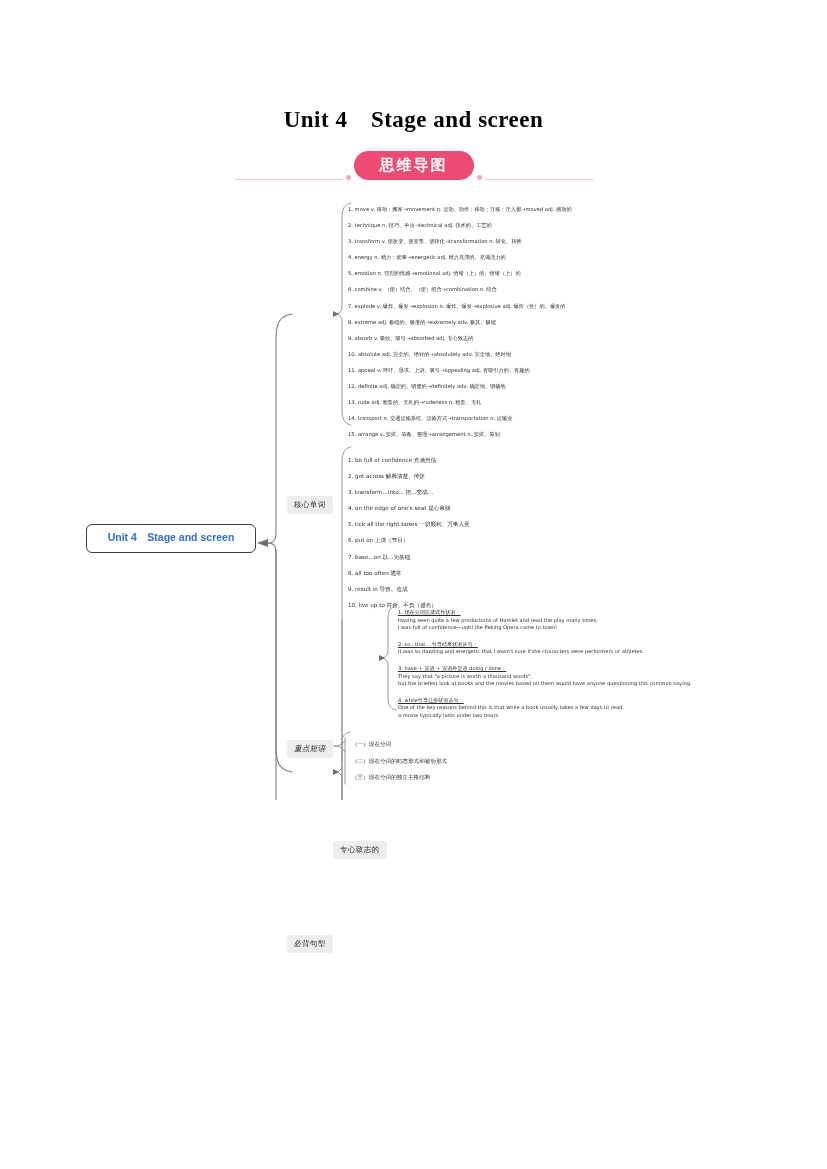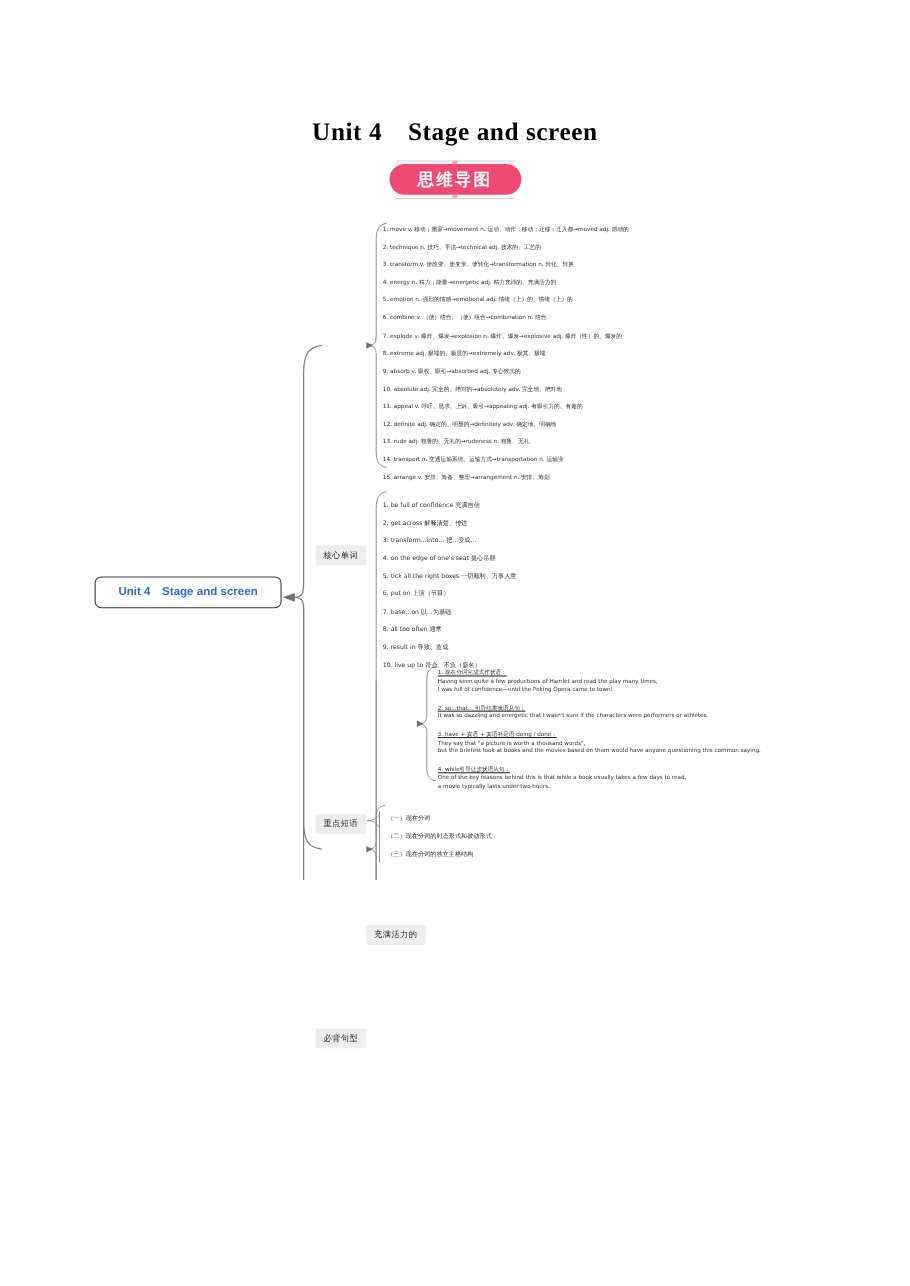--- a/index.html
+++ b/index.html
@@ -29,23 +29,22 @@
     color: #000000;
     white-space: pre;
   }
 
   .badge-row {
     position: absolute;
     left: 0; right: 0;
     top: 146px;
     height: 34px;
     display: flex;
-    align-items: center;
+    align-items: flex-end;
     justify-content: center;
-    flex-direction: column;
   }
   .badge-rule {
     width: 108px;
     height: 1px;
     background: #f3c6cf;
   }
   .badge-dot {
     width: 5px; height: 5px;
     border-radius: 50%;
     background: #f4a9bb;
@@ -104,21 +103,21 @@
     background: #ededed;
     color: #2b2b2b;
     font-size: 7.5px;
     letter-spacing: 0.4px;
     padding: 4px 7px;
     border-radius: 2px;
     white-space: nowrap;
     font-family: "DejaVu Sans", sans-serif;
   }
   .bl-words   { left: 287px; top: 306px; }
-  .bl-phrases { left: 287px; top: 550px; }
+  .bl-phrases { left: 287px; top: 550px; font-style: italic; }
   .bl-sent    { left: 333px; top: 651px; }
   .bl-grammar { left: 287px; top: 745px; }
 
   
   .lines-col {
     position: absolute;
     color: #2d2d2d;
     font-family: "DejaVu Sans", sans-serif;
   }
   .lines-col .ln {
@@ -222,21 +221,21 @@
       <polygon points="333,579 339,582 333,585"></polygon>
       <polygon points="333,769 339,772 333,775"></polygon>
       <polygon points="379,465 385,468 379,471"></polygon>
     </g>
   </svg>
 
   <div class="root-node">Unit 4　Stage and screen</div>
 
   <div class="branch-label bl-words">核心单词</div>
   <div class="branch-label bl-phrases">重点短语</div>
-  <div class="branch-label bl-sent">充满活力的</div>
+  <div class="branch-label bl-sent">专心致志的</div>
   <div class="branch-label bl-grammar">必背句型</div>
 
   <div class="lines-col col-words">
     <div class="ln">1. move v. 移动；搬家→movement n. 运动、动作；移动；迁移；迁入都→moved adj. 感动的</div>
     <div class="ln">2. technique n. 技巧、手法→technical adj. 技术的、工艺的</div>
     <div class="ln">3. transform v. 使改变、使变形、使转化→transformation n. 转化、转换</div>
     <div class="ln">4. energy n. 精力；能量→energetic adj. 精力充沛的、充满活力的</div>
     <div class="ln">5. emotion n. 强烈的情感→emotional adj. 情绪（上）的、情绪（上）的</div>
     <div class="ln">6. combine v. （使）结合、（使）组合→combination n. 结合</div>
     <div class="ln">7. explode v. 爆炸、爆发→explosion n. 爆炸、爆发→explosive adj. 爆炸（性）的、爆发的</div>

